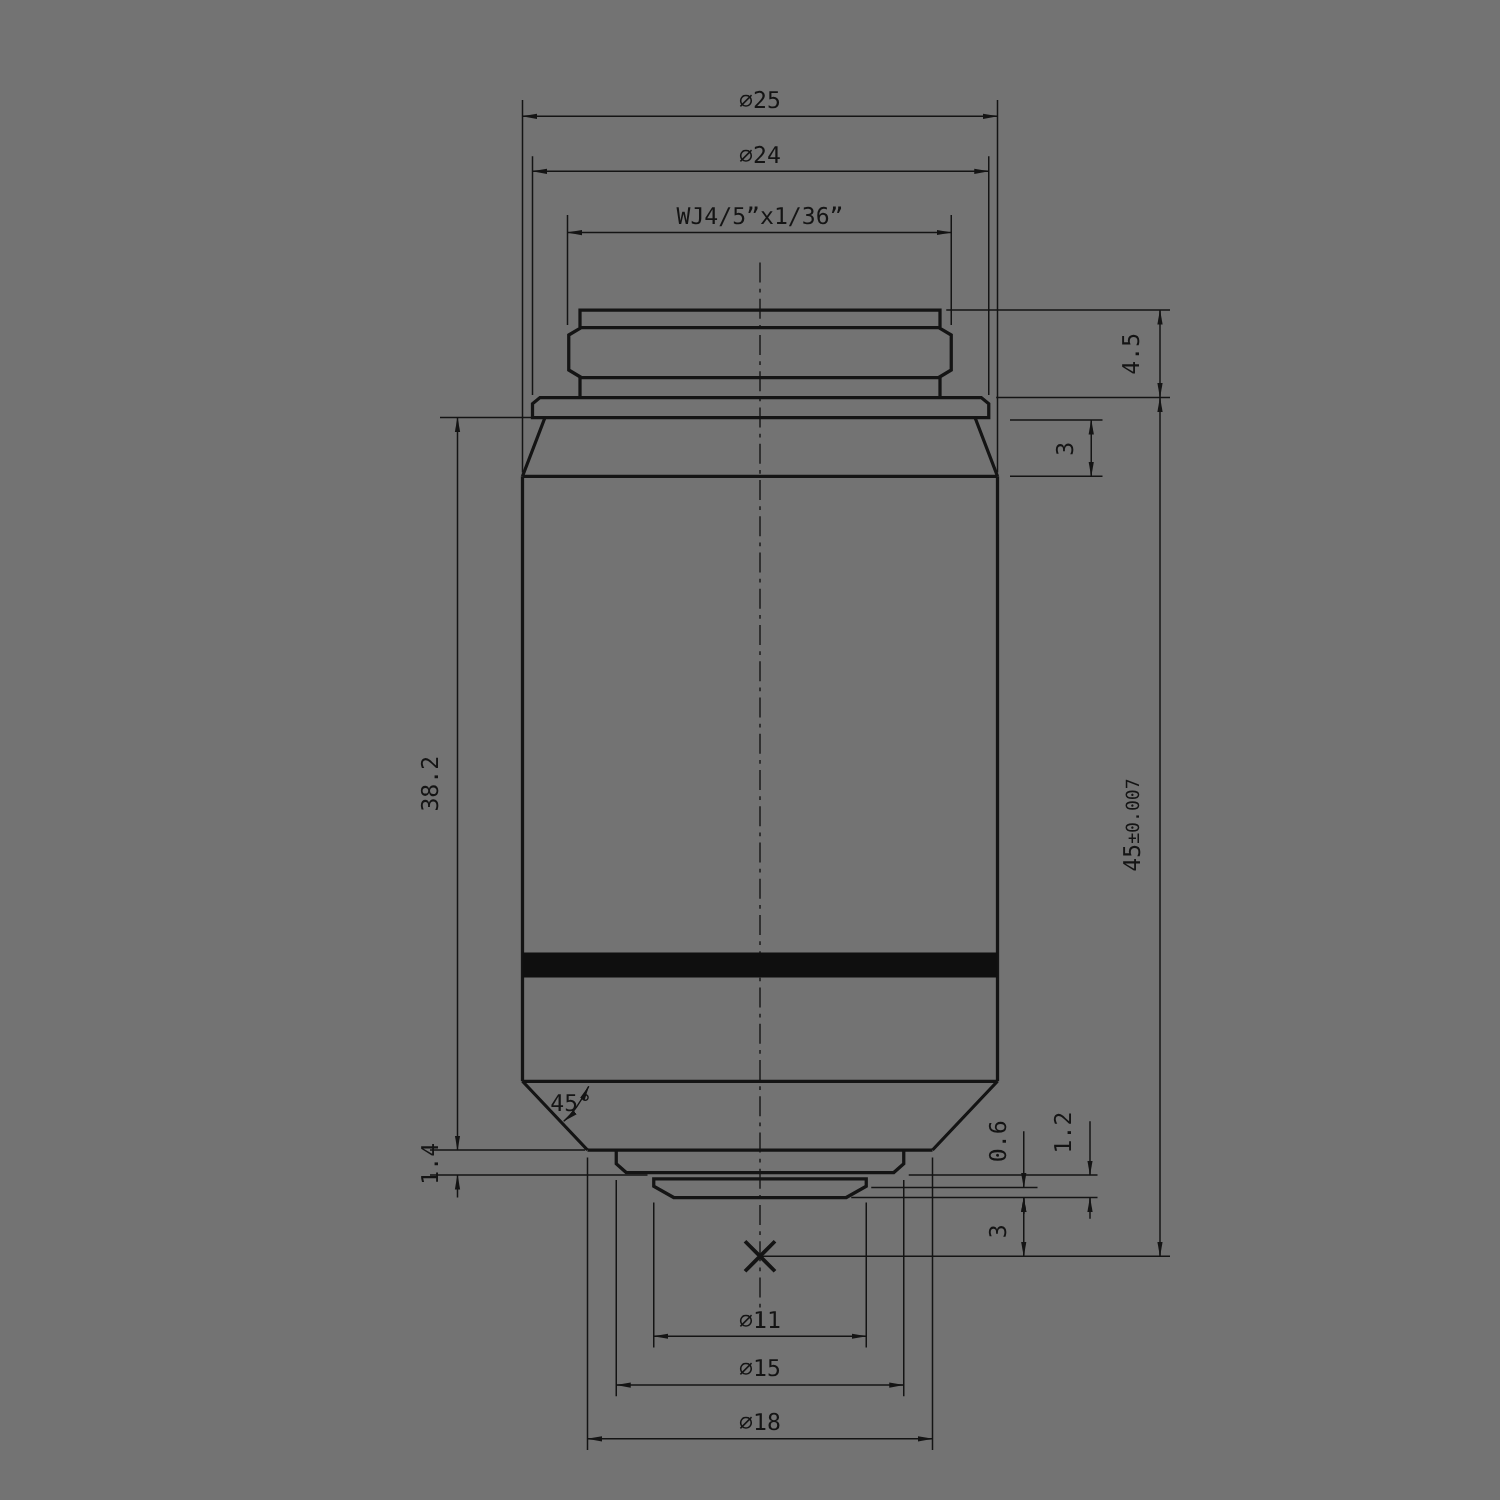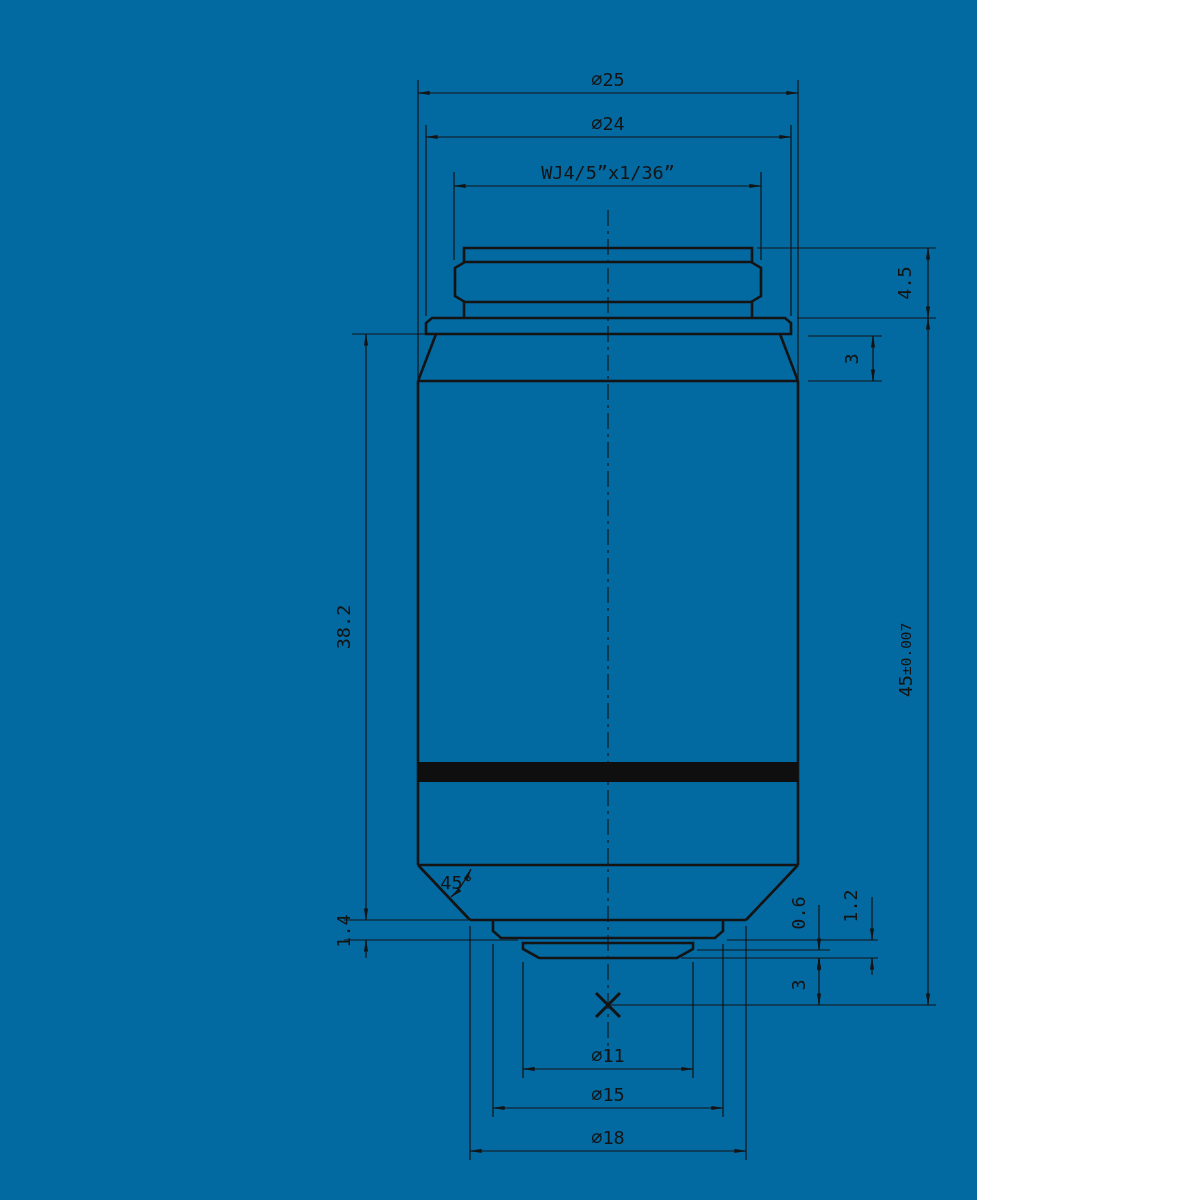--- a/index.html
+++ b/index.html
@@ -1,16 +1,16 @@
 <!DOCTYPE html>
 <html><head>
 <meta charset="utf-8">
 <style>
   html,body{margin:0;padding:0;background:#ffffff;}
-  .stage{width:977px;height:1200px;position:relative;background:#0369a1;overflow:hidden;}
+  .stage{width:1200px;height:1200px;position:relative;background:#737373;overflow:hidden;}
   svg{display:block;}
   .obj{stroke:#141414;stroke-width:2.6;fill:none;stroke-linejoin:miter;}
   .thin{stroke:#141414;stroke-width:1.2;fill:none;}
   .cl{stroke:#141414;stroke-width:1.1;fill:none;stroke-dasharray:16 5 3 5;}
   .dim-label{font-family:"DejaVu Sans Mono","DejaVu Sans",monospace;font-size:18.5px;fill:#141414;}
   .dim-label-sm{font-family:"DejaVu Sans Mono","DejaVu Sans",monospace;font-size:14.5px;fill:#141414;}
 </style>
 </head>
 <body>
 

